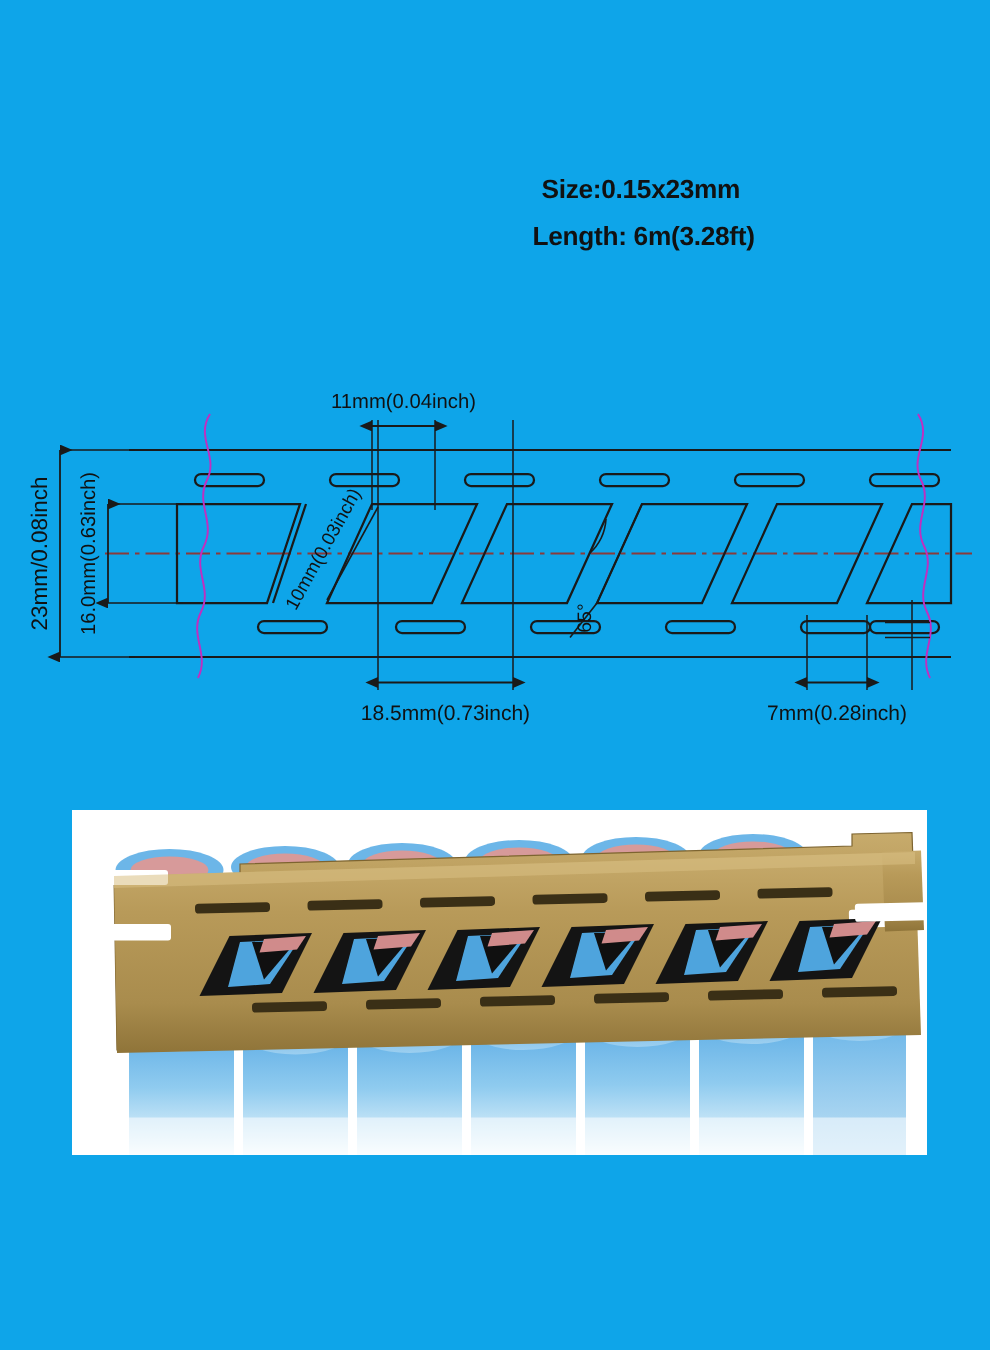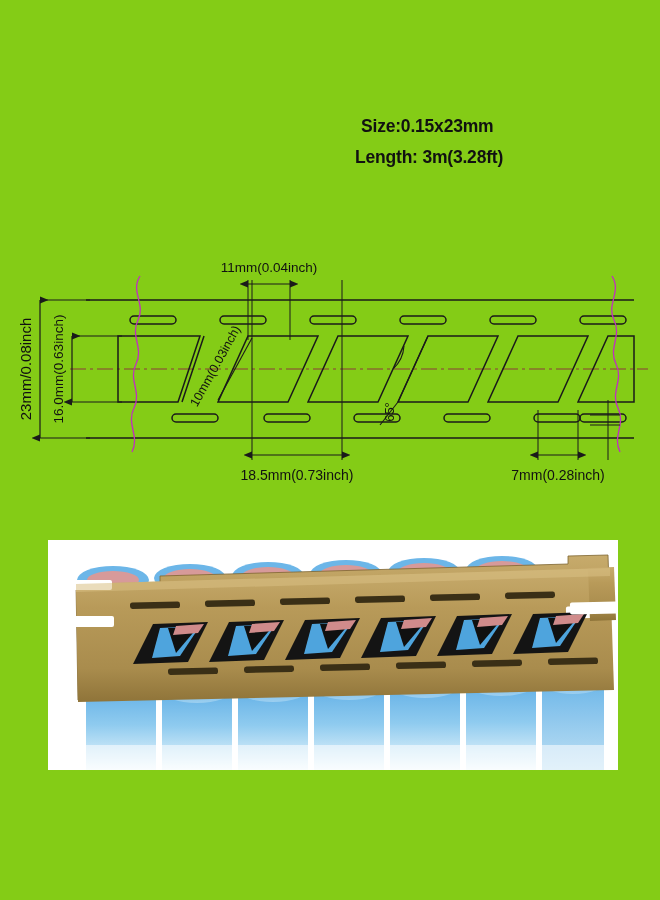--- a/index.html
+++ b/index.html
@@ -14,21 +14,21 @@
     overflow: hidden;
     font-family: "Liberation Sans", sans-serif;
     -webkit-font-smoothing: antialiased;
   }
 
   #page {
     position: absolute;
     left: 0; top: 0;
     width: 660px;
     height: 900px;
-    background: #84cc16;
+    background: #0ea5e9;
   }
 
   
   .spec-block {
     position: absolute;
     left: 355px;
     top: 118px;
     width: 300px;
   }
   .spec-line {
@@ -63,21 +63,21 @@
   }
   .photo-wrap svg { display: block; }
 </style>
 </head>
 <body>
 
 <div id="page">
 
   <div class="spec-block">
     <div class="spec-line indent-c">Size:0.15x23mm</div>
-    <div class="spec-line">Length: 3m(3.28ft)</div>
+    <div class="spec-line">Length: 6m(3.28ft)</div>
   </div>
 
   <div class="drawing-wrap">
     <svg width="660" height="265" viewBox="0 0 660 265">
       <defs>
         <marker id="arrL" markerWidth="8" markerHeight="6" refX="7" refY="3" orient="auto">
           <path d="M7,0 L0,3 L7,6 z" fill="#1a1a1a"></path>
         </marker>
         <marker id="arrR" markerWidth="8" markerHeight="6" refX="1" refY="3" orient="auto">
           <path d="M1,0 L8,3 L1,6 z" fill="#1a1a1a"></path>

